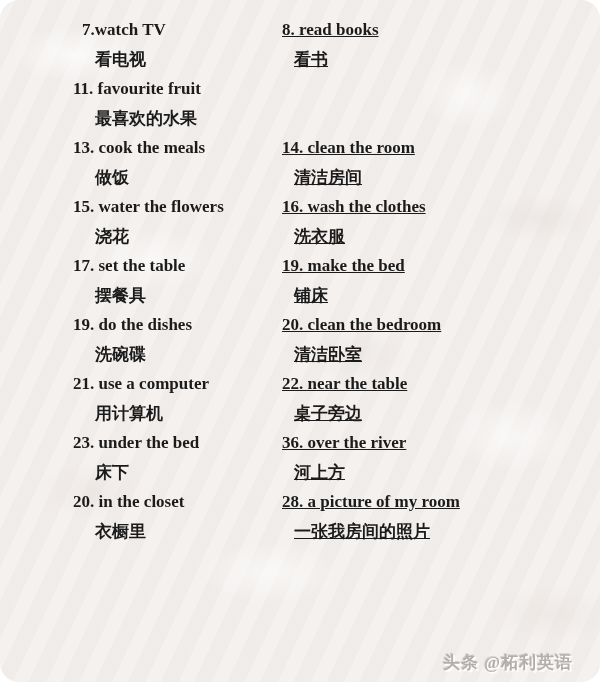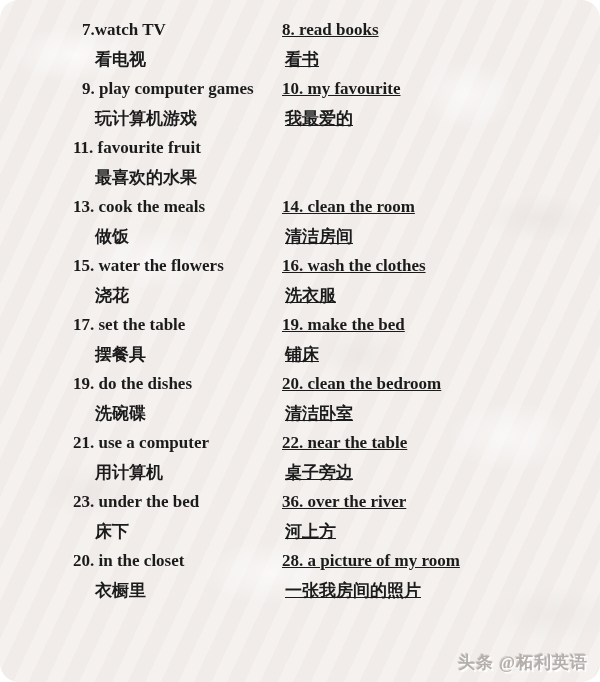--- a/index.html
+++ b/index.html
@@ -37,25 +37,25 @@
   .cell.left  { padding-left: 73px; }
   .cell.right { padding-left: 0; text-decoration: underline; }
   .en, .zh {
     height: 29.5px;
     line-height: 29.5px;
     font-size: 17px;
     font-weight: 700;
     white-space: nowrap;
   }
   .left  .zh { padding-left: 22px; }
-  .right .zh { padding-left: 3px; }
+  .right .zh { padding-left: 3px; margin-left: 9px; }
   .en.sd { padding-left: 9px; } 
   .watermark {
     position: absolute;
-    right: 12px;
+    right: 27px;
     bottom: 8px;
     font-size: 17px;
     font-weight: 700;
     letter-spacing: 1px;
     color: #b5afac;
     text-shadow: 1px 1px 0 #ffffff, 2px 2px 1px rgba(255,255,255,0.85), -1px -1px 0 rgba(150,142,138,0.35);
     white-space: nowrap;
   }
 </style>
 </head>
@@ -68,30 +68,20 @@
       <div class="cell left">
         <div class="en sd">7.watch TV</div>
         <div class="zh">看电视</div>
       </div>
       <div class="cell right">
         <div class="en">8. read books</div>
         <div class="zh">看书</div>
       </div>
     </div>
 
-    <div class="row">
-      <div class="cell left">
-        <div class="en sd">9. play computer games</div>
-        <div class="zh">玩计算机游戏</div>
-      </div>
-      <div class="cell right">
-        <div class="en">10. my favourite</div>
-        <div class="zh">我最爱的</div>
-      </div>
-    </div>
 
     <div class="row">
       <div class="cell left">
         <div class="en">11. favourite fruit</div>
         <div class="zh">最喜欢的水果</div>
       </div>
     </div>
 
     <div class="row">
       <div class="cell left">

